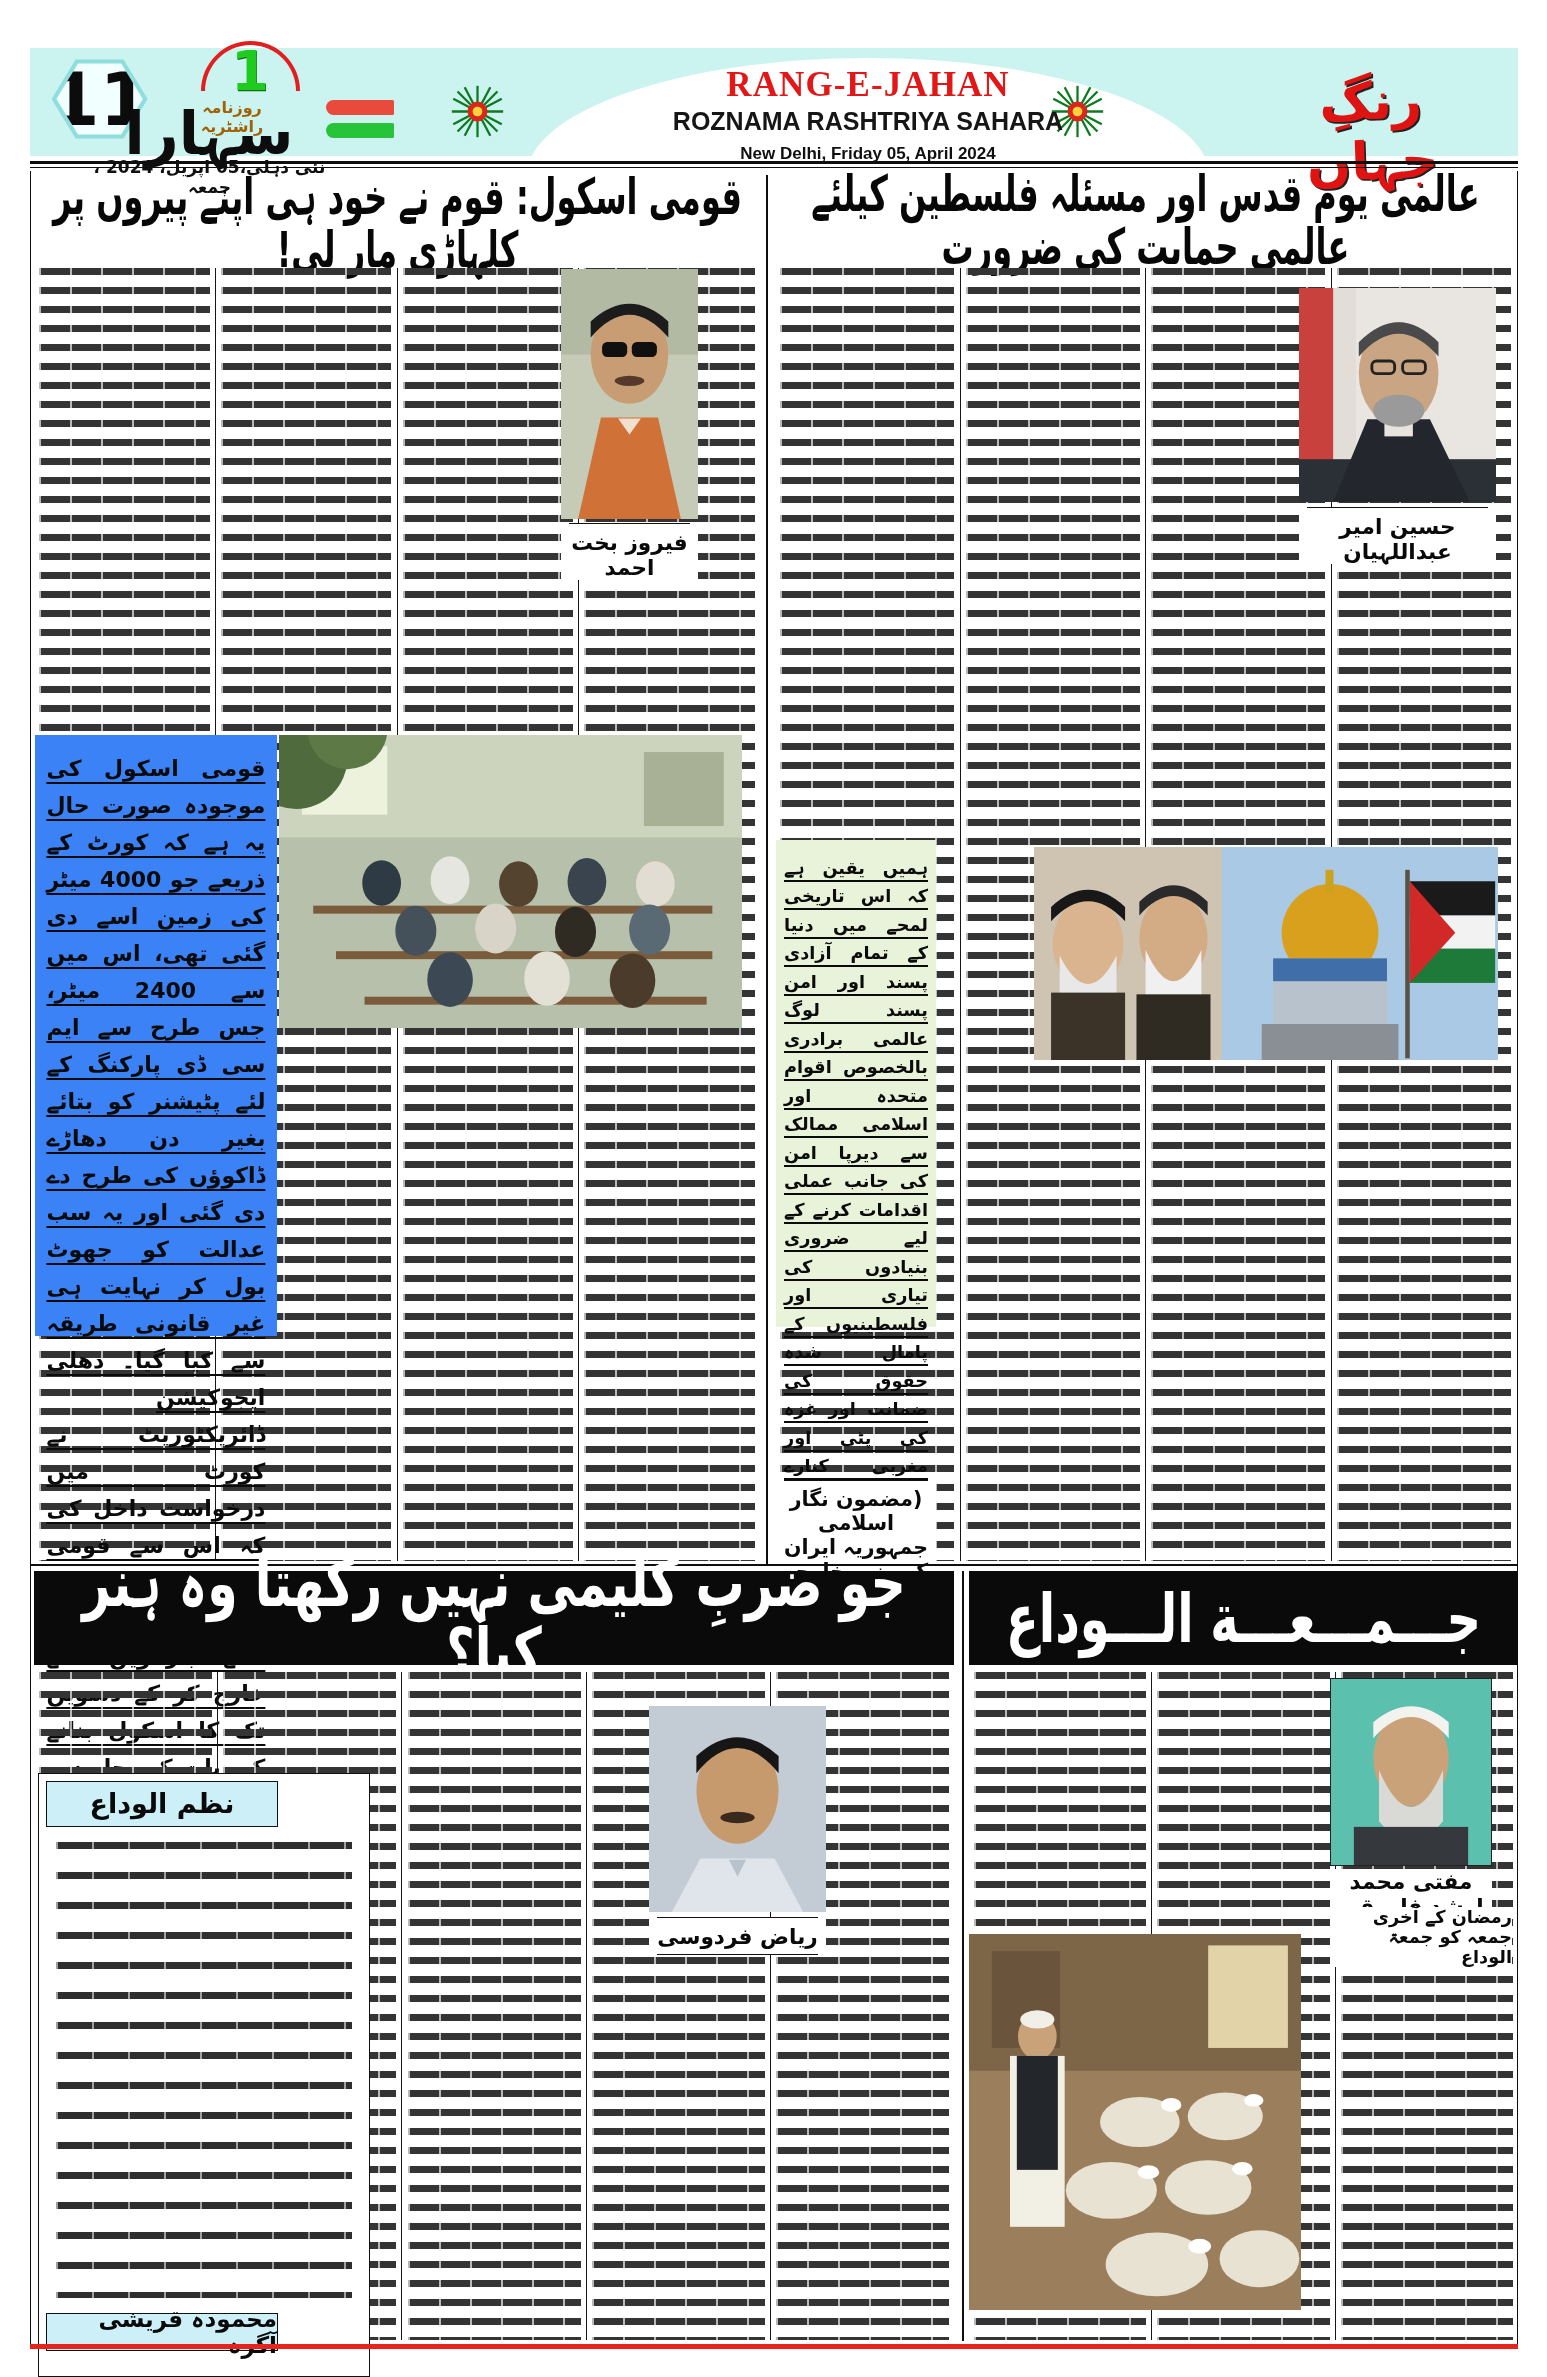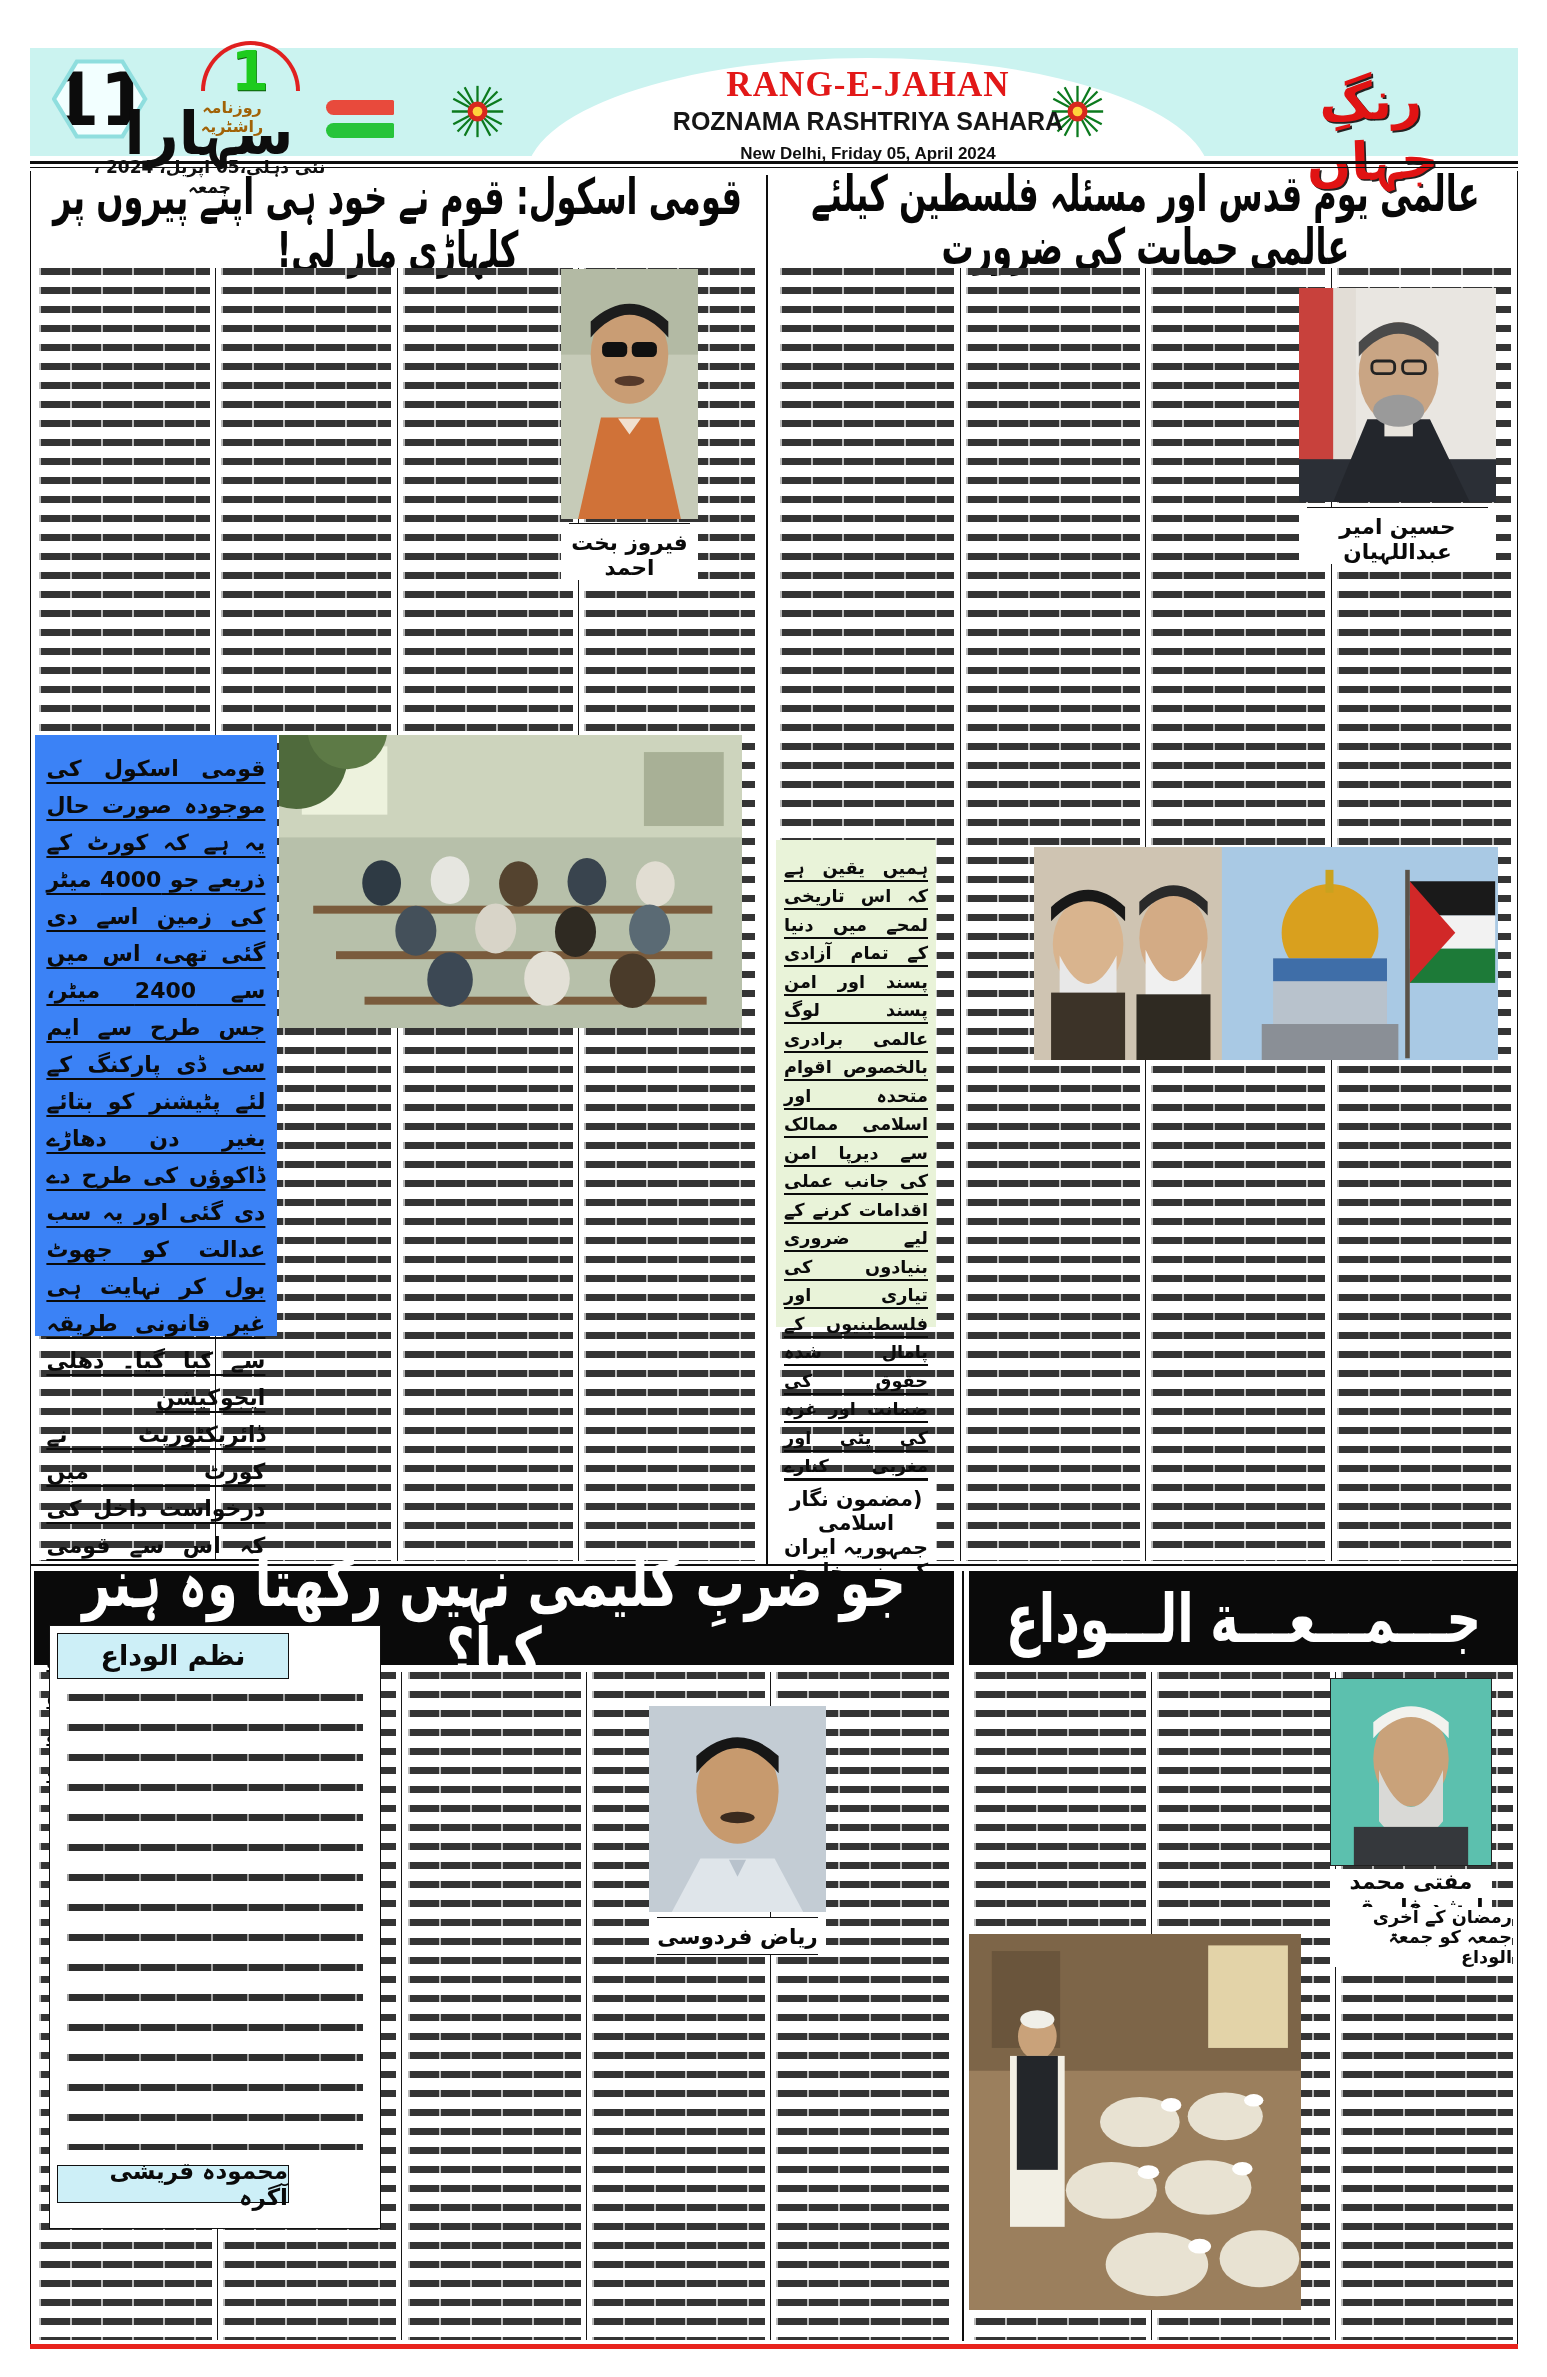--- a/index.html
+++ b/index.html
@@ -309,21 +309,21 @@
       <path d="M40 362 L90 268 L220 268 L270 362 Z" fill="#dfe5ea"></path>
       <path d="M140 270 L155 300 L170 270 Z" fill="#b8c2cc"></path>
     </svg>
   </div>
   <div class="abs caption rtl" style="left:649px;top:1917px;width:177px;">
     <div class="cap-rule"></div>
     <span>ریاض فردوسی</span>
     <div class="cap-rule-b"></div>
   </div>
 
-  <div class="abs poembox" style="left:38px;top:1625px;width:330px;height:602px;margin-left:11px;">
+  <div class="abs poembox" style="left:38px;top:1773px;width:330px;height:602px;">
     <div class="poemhdr rtl" style="margin:6.8px 91px 0 6.8px;height:44px;">نظم الوداع</div>
     <div class="poem-lines" style="margin:15px 17px;height:456px;"></div>
     <div class="poemhdr rtl" style="margin:0 91px 6.8px 6.8px;height:36px;font-size:23px;">محمودہ قریشی آگرہ</div>
   </div>
 
   <div class="abs cols" style="left:969px;top:1672px;width:549px;height:668px;">
     <div class="col">
         <div class="urdu-lines"></div>
       </div>
     <div class="col">

